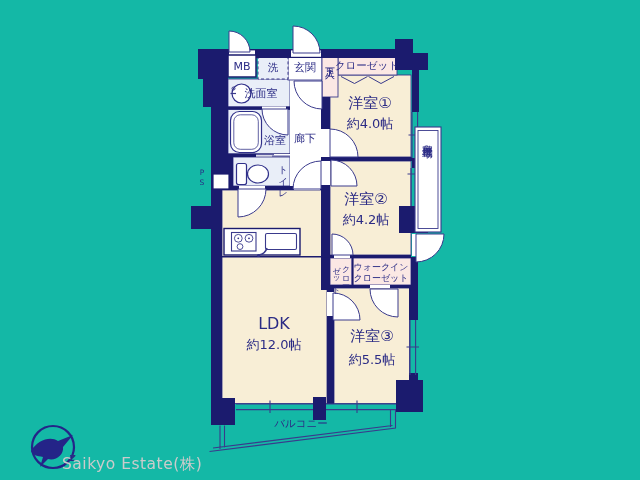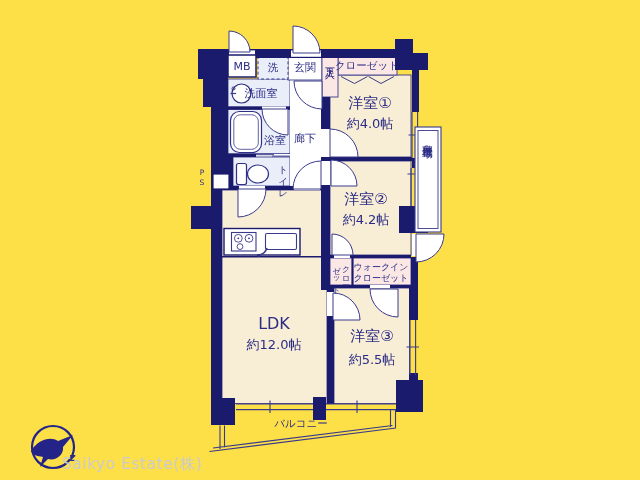--- a/index.html
+++ b/index.html
@@ -1,16 +1,16 @@
 <!DOCTYPE html>
 <html><head>
 <meta charset="utf-8">
 <style>
   html,body{margin:0;padding:0;background:#ffffff;}
-  .stage{position:relative;width:640px;height:480px;background:#fde047;overflow:hidden;}
+  .stage{position:relative;width:640px;height:480px;background:#14b8a6;overflow:hidden;}
   svg{display:block;}
   text{font-family:"DejaVu Sans","Liberation Sans",sans-serif;fill:#2b2b85;}
   .vtext{writing-mode:vertical-rl;text-orientation:upright;letter-spacing:1px;}
   .wall{fill:#1b1b6e;}
   .ln{stroke:#3a3a8c;fill:none;}
   .rm{stroke:#3a3a8c;stroke-width:0.9;}
   .cream{fill:#f8eed6;}
   .wet{fill:#e9eef8;}
   .pink{fill:#fbe8e4;}
   .wht{fill:#ffffff;}

